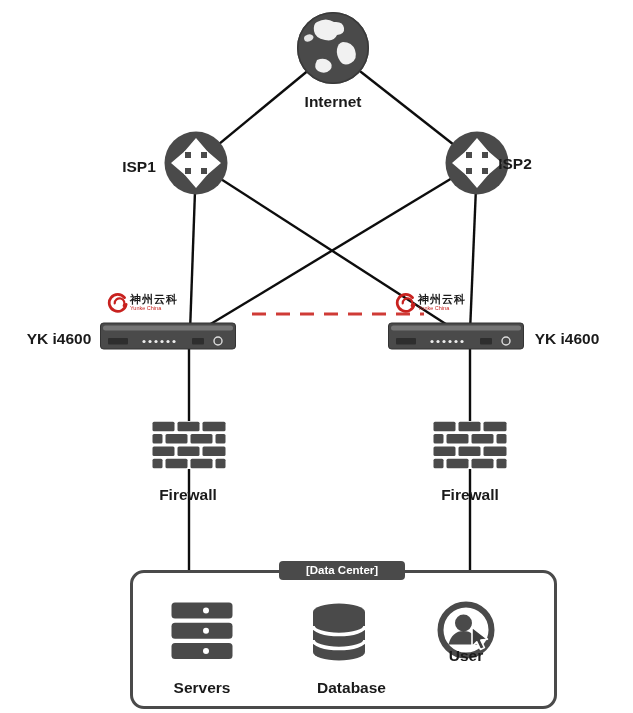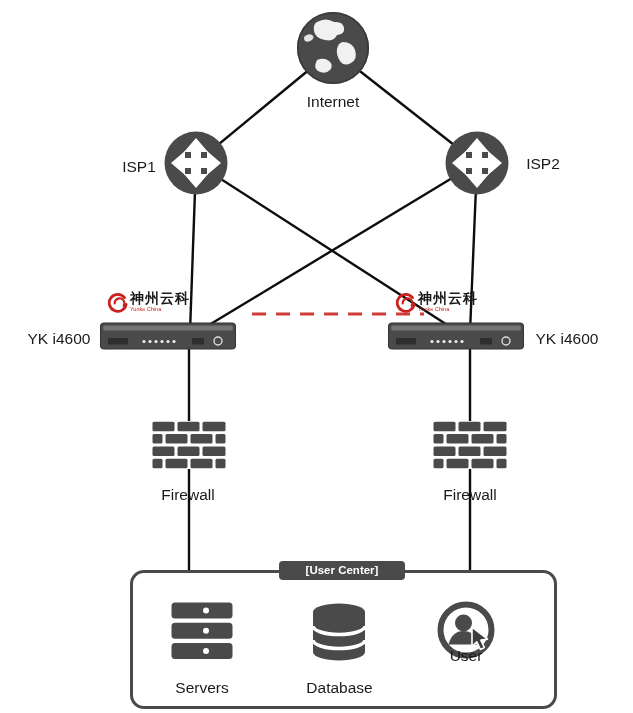--- a/index.html
+++ b/index.html
@@ -8,30 +8,30 @@
     font-family:"Liberation Sans",sans-serif;overflow:hidden;
   }
   .edges{position:absolute;left:0;top:0;width:633px;height:713px;z-index:0;}
   .edge{stroke:var(--line,#0d0d0d);stroke-width:2.4;}
   .ha-line{stroke:var(--ha-dash,#cf3b36);stroke-width:3.2;stroke-dasharray:14 10;}
   .ic{fill:var(--icon,#4a4a4a);}
   .ring{fill:#fff;stroke:var(--icon,#4a4a4a);stroke-width:6;}
   .logo-stroke{stroke:var(--logo-red,#c8221f);fill:none;stroke-linecap:round;}
   .node{position:absolute;z-index:2;line-height:0;}
   .lbl{
-    position:absolute;z-index:2;font-size:15.5px;font-weight:400;
+    position:absolute;z-index:2;font-size:15.5px;font-weight:700;
     color:var(--label-text,#1a1a1a);text-align:center;line-height:18px;
   }
   
   #n-internet{left:295px;top:10px;}
   #l-internet{left:283px;top:93px;width:100px;}
   #n-isp1{left:163px;top:130px;}
   #l-isp1{left:104px;top:158px;width:70px;}
   #n-isp2{left:444px;top:130px;}
-  #l-isp2{left:508px;top:155px;width:70px;}
+  #l-isp2{left:480px;top:155px;width:70px;}
   #n-logo-left{left:106px;top:291px;}
   #n-appliance-left{left:100px;top:322px;}
   #l-yk-left{left:16px;top:330px;width:86px;}
   #n-logo-right{left:394px;top:291px;}
   #n-appliance-right{left:388px;top:322px;}
   #l-yk-right{left:524px;top:330px;width:86px;}
   #ha-label{
     position:absolute;left:302px;top:297px;width:72px;height:38px;z-index:3;
     background:var(--background,#fff);text-align:center;line-height:38px;
     font-size:30px;font-weight:600;letter-spacing:1px;color:#2e2e2e;
@@ -45,27 +45,27 @@
     border:3px solid var(--icon,#4a4a4a);border-radius:14px;background:#fff;
   }
   #dc-badge{
     position:absolute;left:279px;top:561px;width:126px;height:19px;z-index:2;
     background:var(--badge-bg,#4a4a4a);color:var(--badge-text,#fff);
     font-size:11.5px;font-weight:bold;text-align:center;line-height:19px;border-radius:4px;
   }
   #n-servers{left:171px;top:602px;}
   #l-servers{left:157px;top:679px;width:90px;text-align:center;}
   #n-database{left:311px;top:603px;}
-  #l-database{left:292px;top:679px;width:95px;}
+  #l-database{left:304px;top:679px;width:95px;}
   #n-user{left:437px;top:601px;}
   #l-user{left:421px;top:647px;width:90px;}
   
   .logo{display:flex;align-items:center;gap:2px;line-height:1;}
   .logo-text{display:flex;flex-direction:column;gap:1px;}
-  .logo-cn{font-size:14px;font-weight:bold;color:#1a1a1a;letter-spacing:1px;line-height:1.1;}
+  .logo-cn{font-size:11px;font-weight:bold;color:#1a1a1a;letter-spacing:1px;line-height:1.1;}
   .logo-en{font-size:5.5px;color:var(--logo-red,#c8221f);line-height:1;}
 </style>
 </head>
 <body>
 
 <div id="canvas">
 
   <svg class="edges" viewBox="0 0 633 713" xmlns="http://www.w3.org/2000/svg">
     <line class="edge" x1="333" y1="50" x2="196" y2="163"></line>
     <line class="edge" x1="333" y1="50" x2="477" y2="163"></line>
@@ -217,21 +217,21 @@
         <rect x="0.5" y="37.7" width="10" height="9.5" rx="1.5"></rect>
           <rect x="13.5" y="37.7" width="22" height="9.5" rx="1.5"></rect>
           <rect x="38.5" y="37.7" width="22" height="9.5" rx="1.5"></rect>
           <rect x="63.5" y="37.7" width="10" height="9.5" rx="1.5"></rect>
       </g>
     </svg>
   </div>
   <div class="lbl" id="l-firewall-right">Firewall</div>
 
   <div id="dc-box"></div>
-  <div id="dc-badge">[User Center]</div>
+  <div id="dc-badge">[Data Center]</div>
 
   <div class="node" id="n-servers">
     <svg width="62" height="58" viewBox="0 0 62 58">
       <rect x="0.5" y="0.5" width="61" height="16" rx="3.5" class="ic"></rect>
       <rect x="0.5" y="20.8" width="61" height="16" rx="3.5" class="ic"></rect>
       <rect x="0.5" y="41" width="61" height="16" rx="3.5" class="ic"></rect>
       <circle cx="35" cy="8.5" r="3" fill="#fff"></circle>
       <circle cx="35" cy="28.8" r="3" fill="#fff"></circle>
       <circle cx="35" cy="49" r="3" fill="#fff"></circle>
     </svg>

